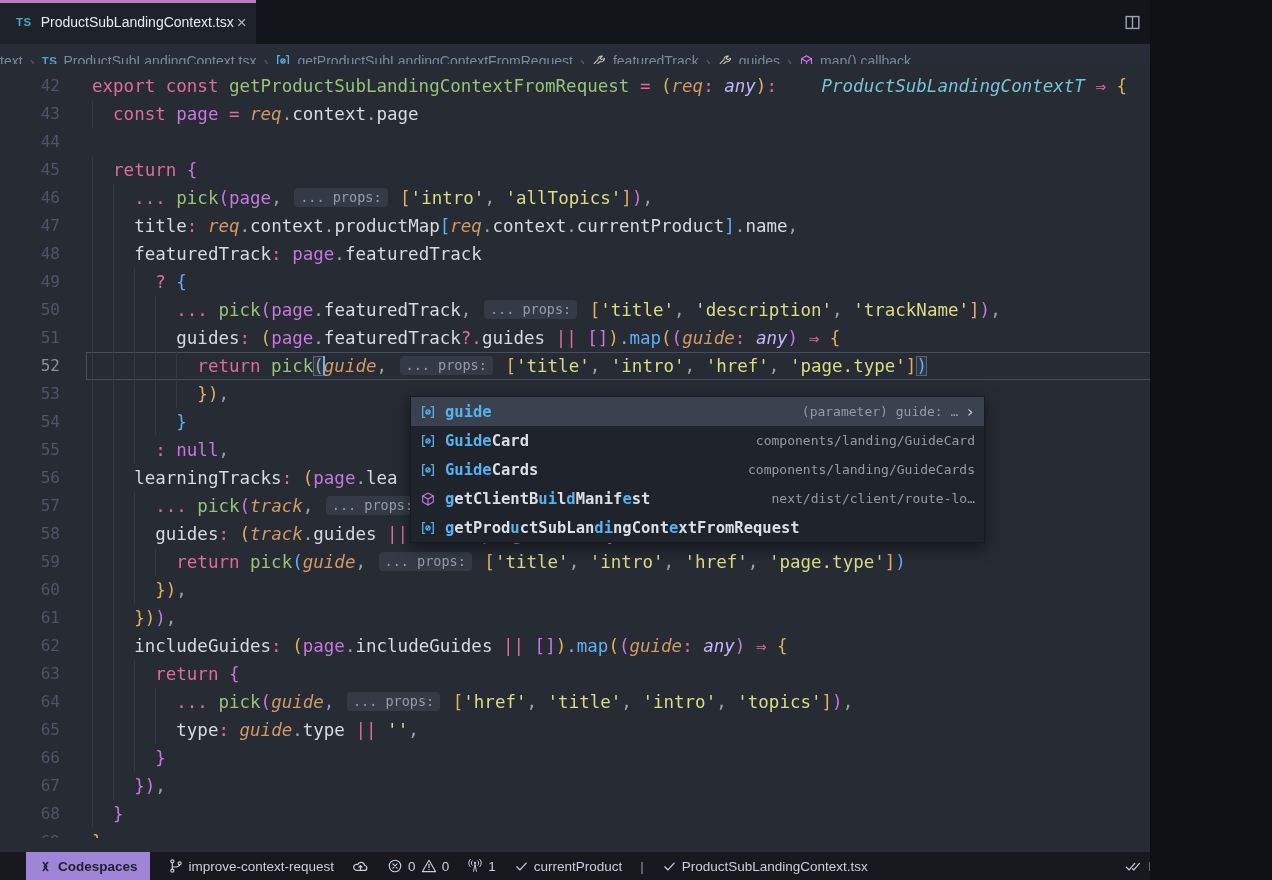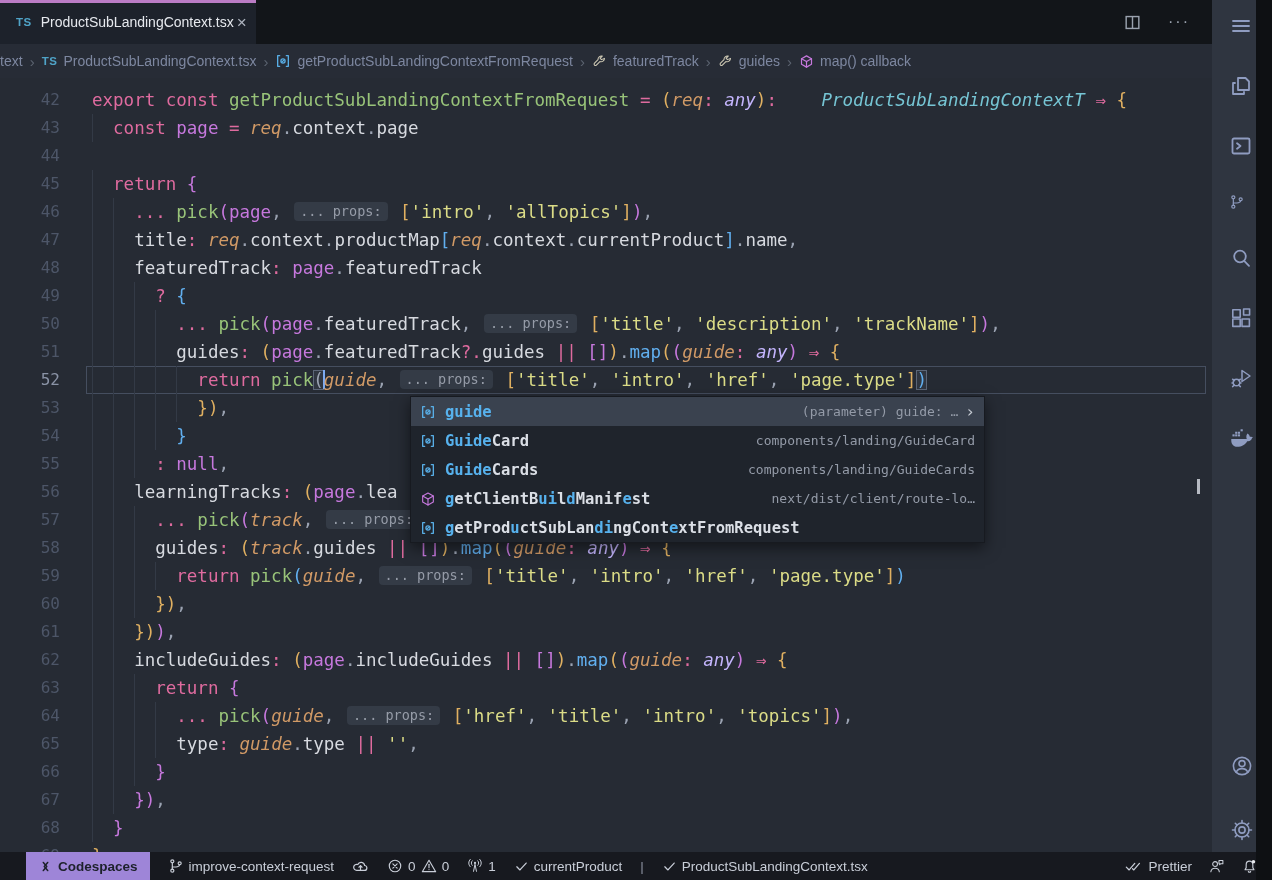--- a/index.html
+++ b/index.html
@@ -1,37 +1,37 @@
 <!DOCTYPE html>
 <html><head>
 <meta charset="utf-8">
 <style>
   html,body{margin:0;padding:0;background:#0e1013;}
-  #window{position:relative;width:1256px;height:880px;overflow:hidden;background:#262b34;
+  #window{position:relative;width:1150px;height:880px;overflow:hidden;background:#262b34;
     font-family:"Liberation Sans",sans-serif;-webkit-font-smoothing:antialiased;}
   
   #tabstrip{position:absolute;left:0;top:0;width:1212px;height:44px;background:#121519;display:flex;align-items:stretch;}
   .tab{position:relative;display:flex;align-items:center;width:256px;background:#1d222b;padding:0 14px 0 16px;box-sizing:border-box;}
   .tab.active::before{content:"";position:absolute;left:0;top:0;right:0;height:2.5px;background:#bb7cc5;}
   .tsb{display:inline-block;font-size:11.5px;font-weight:bold;color:#4fa3c7;letter-spacing:.5px;}
   .tab-label{color:#e6e9ee;font-size:14px;margin-left:9px;white-space:nowrap;}
   .tab-close{margin-left:auto;color:#aeb4bf;font-size:17px;line-height:1;padding:1px 3px;border-radius:4px;cursor:pointer;}
   .tab-actions{position:absolute;right:22px;top:0;height:44px;display:flex;align-items:center;gap:26px;color:#9aa2ae;}
   .tab-actions .icn svg{display:block;}
   
   #breadcrumb{position:absolute;left:0;top:44px;width:1212px;height:34px;background:#272c36;display:flex;align-items:center;
     padding-left:2px;box-sizing:border-box;color:#7d87a0;font-size:14px;white-space:nowrap;overflow:hidden;}
   .crumb{display:flex;align-items:center;gap:6px;cursor:pointer;}
   .crumb:first-child{margin-left:-5px;}
   .bc-sep{margin:0 7px;color:#5b6370;font-size:15px;}
   .icn{display:inline-flex;align-items:center;justify-content:center;}
   .icn svg{display:block;}
   .i-wrench{color:#cdc8b4;} .i-cube{color:#c678dd;} .i-symbol-variable{color:#58aee6;}
   
-  #editor{position:absolute;left:0;top:78px;width:1212px;height:774px;overflow:hidden;background:#262b34;}
+  #editor{position:absolute;left:0;top:64px;width:1212px;height:774px;overflow:hidden;background:#262b34;}
   #code-lines{position:relative;transform:translateY(-20px);
     font-family:"DejaVu Sans Mono",monospace;font-size:17.5px;line-height:28px;}
   .code-line{display:flex;height:28px;white-space:pre;}
   .gutter-num{width:60px;text-align:right;color:#4d5668;font-size:16px;flex:0 0 60px;cursor:pointer;}
   .line-content{flex:1;margin-left:26px;padding-left:6px;position:relative;box-sizing:border-box;}
   .code-line.current .gutter-num{color:#8a93a6;}
   .code-line.current .line-content{box-shadow:inset 0 0 0 1px #454e5f;margin-right:6px;}
   .ind{display:inline-block;height:28px;vertical-align:top;
     background-image:repeating-linear-gradient(to right,#333a46 0,#333a46 1px,transparent 1px,transparent 2ch);}
   .tk{vertical-align:top;}

